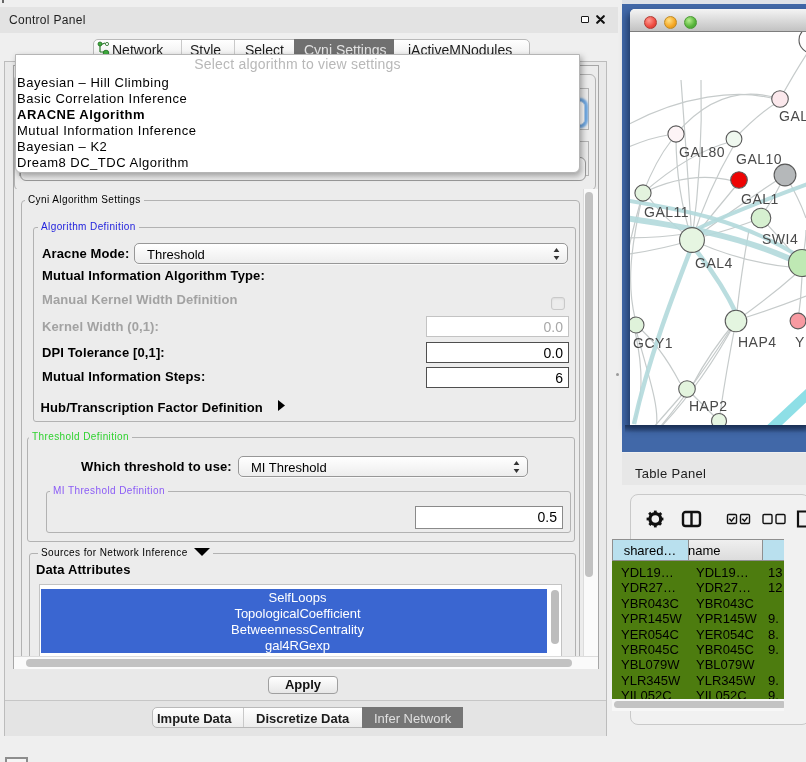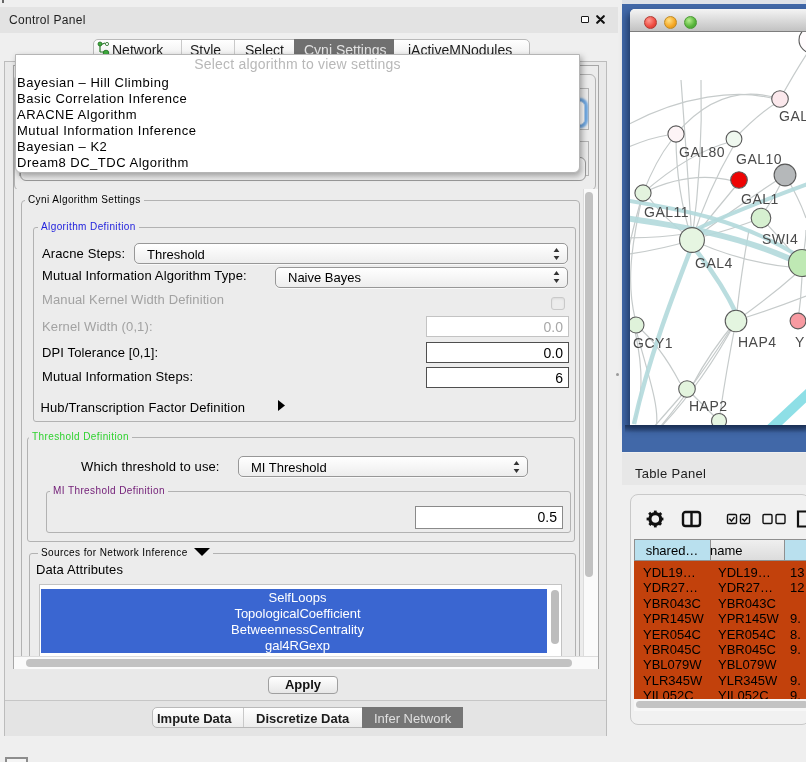--- a/index.html
+++ b/index.html
@@ -1,19 +1,19 @@
 <!DOCTYPE html>
 <html><head>
 <meta charset="utf-8">
 <style>
 html,body{margin:0;padding:0;}
 body{width:806px;height:762px;overflow:hidden;position:relative;background:#efefef;
  font-family:"Liberation Sans",sans-serif;font-size:13px;color:#000;}
 .abs{position:absolute;}
-.b{font-weight:normal;}
+.b{font-weight:bold;}
 .grp{position:absolute;border:1px solid #b2b2b2;border-radius:3px;}
 .gt{position:absolute;background:#ececec;padding:0 3px;line-height:13px;font-size:10px;letter-spacing:.4px;}
 .combo{position:absolute;border:1px solid #979797;border-radius:5px;
  background:linear-gradient(#ffffff,#ededed);box-shadow:0 1px 0 rgba(255,255,255,.7);}
 .combo .tx{position:absolute;left:12px;top:50%;transform:translateY(-50%);white-space:nowrap;}
 .arr{position:absolute;right:7px;top:50%;width:7px;height:12px;transform:translateY(-50%);}
 .fld{position:absolute;background:#fff;text-align:right;font-size:14px;line-height:20px;}
 .lbl{position:absolute;white-space:nowrap;line-height:14px;letter-spacing:.12px;}
 .thumbv{position:absolute;background:#c2c2c2;border-radius:4px;}
 </style>
@@ -56,35 +56,29 @@
 <div class="abs" style="left:20px;top:157px;width:564px;height:22px;border-radius:6px;border:1px solid #9a9a9a;background:linear-gradient(#fff,#ececec);"></div>
 
 <div id="settings" class="abs" style="left:14px;top:189px;width:569px;height:467px;background:#ececec;overflow:hidden;">
 
  <div class="grp" style="left:7px;top:11px;width:557px;height:470px;border-radius:4px;"></div>
  <div class="gt" style="left:11px;top:4px;">Cyni Algorithm Settings</div>
 
  <div class="grp" style="left:19px;top:38px;width:541px;height:193px;"></div>
  <div class="gt" style="left:24px;top:31px;color:#2222dd;">Algorithm Definition</div>
 
- <div class="lbl b" style="left:28px;top:57.5px;">Aracne Steps:</div>
+ <div class="lbl b" style="left:28px;top:57.5px;">Aracne Mode:</div>
  <div class="combo" style="left:120px;top:54px;width:432px;height:19px;">
       <span class="tx">Threshold</span>
   <svg class="arr" viewBox="0 0 7 12">
         <path d="M3.5 0 L6.4 4 L0.6 4 Z M3.5 12 L6.4 8 L0.6 8 Z" fill="#333"></path>
       </svg>
     </div>
 
  <div class="lbl b" style="left:28px;top:80px;">Mutual Information Algorithm Type:</div>
- <div class="combo" style="left:261px;top:77.5px;width:291px;height:19px;">
-      <span class="tx">Naive Bayes</span>
-  <svg class="arr" viewBox="0 0 7 12">
-        <path d="M3.5 0 L6.4 4 L0.6 4 Z M3.5 12 L6.4 8 L0.6 8 Z" fill="#333"></path>
-      </svg>
-    </div>
 
  <div class="lbl b" style="left:28px;top:104px;color:#a2a2a2;">Manual Kernel Width Definition</div>
  <div class="abs" style="left:537px;top:108px;width:12px;height:11px;background:#ececec;border:1px solid #c9c9c9;border-radius:3px;box-shadow:inset 0 1px 2px rgba(0,0,0,.08);"></div>
 
  <div class="lbl b" style="left:28px;top:130.5px;color:#a2a2a2;">Kernel Width (0,1):</div>
  <div class="fld" style="left:412px;top:127px;width:136px;height:19px;border:1px solid #c3c3c3;color:#a8a8a8;padding-right:5px;">0.0</div>
 
  <div class="lbl b" style="left:28px;top:156.5px;">DPI Tolerance [0,1]:</div>
  <div class="fld" style="left:412px;top:153px;width:136px;height:19px;border:1px solid #4f4f4f;color:#000;padding-right:5px;">0.0</div>
 
@@ -101,21 +95,21 @@
 
  <div class="lbl b" style="left:67px;top:271px;">Which threshold to use:</div>
  <div class="combo" style="left:224px;top:267px;width:288px;height:19px;">
       <span class="tx">MI Threshold</span>
   <svg class="arr" viewBox="0 0 7 12">
         <path d="M3.5 0 L6.4 4 L0.6 4 Z M3.5 12 L6.4 8 L0.6 8 Z" fill="#333"></path>
       </svg>
     </div>
 
  <div class="grp" style="left:32px;top:302px;width:523px;height:40px;"></div>
- <div class="gt" style="left:36px;top:295px;color:#701a75;">MI Threshold Definition</div>
+ <div class="gt" style="left:36px;top:295px;color:#8b5cf6;">MI Threshold Definition</div>
 
  <div class="fld" style="left:401px;top:317px;width:141px;height:21px;border:1px solid #8a8a8a;color:#000;padding-right:5px;line-height:21px;">0.5</div>
 
  <div class="grp" style="left:15px;top:363.5px;width:545px;height:110px;"></div>
  <div class="gt" style="left:24px;top:357px;">Sources for Network Inference&nbsp;&nbsp;<svg width="16" height="9" viewBox="0 0 16 9" style="vertical-align:0px;">
         <path d="M0 1 L16 1 L8 9 Z" fill="#000"></path>
       </svg></div>
 
  <div class="lbl b" style="left:22px;top:374px;">Data Attributes</div>
 
@@ -275,21 +269,21 @@
   <line x1="45.5" y1="2" x2="45.5" y2="16" stroke-width="2.4"></line>
   <rect x="81.5" y="4.5" width="9" height="9" rx="1.2" stroke-width="1.4"></rect>
   <rect x="94.5" y="4.5" width="9" height="9" rx="1.2" stroke-width="1.4"></rect>
   <rect x="117" y="4.5" width="9" height="9" rx="1.2" stroke-width="1.4"></rect>
   <rect x="130" y="4.5" width="9" height="9" rx="1.2" stroke-width="1.4"></rect>
   <path d="M152 1.5 h8.5 l4 4 v11 h-12.5 z" stroke-width="2.2"></path>
  </g>
  <path d="M83.3 8.7 l2.2 2.4 3 -4 M96.3 8.7 l2.2 2.4 3 -4" stroke="#111" stroke-width="1.5" fill="none"></path>
 </svg>
 
-<div class="abs" style="left:634px;top:539px;width:172px;height:172px;background:#c2410c;overflow:hidden;">
+<div class="abs" style="left:612px;top:539px;width:172px;height:172px;background:#4d7c0f;overflow:hidden;">
  <div class="abs" style="left:0;top:0;width:76px;height:22px;background:#b9e0ee;border:1px solid #8f8f8f;border-right:none;box-sizing:border-box;"></div>
  <div class="abs" style="left:76px;top:0;width:75px;height:22px;background:linear-gradient(#efefef,#dcdcdc);border:1px solid #8f8f8f;box-sizing:border-box;"></div>
  <div class="abs" style="left:151px;top:0;width:40px;height:22px;background:#b9e0ee;border:1px solid #8f8f8f;border-left:none;box-sizing:border-box;"></div>
  <div class="abs" style="left:0;top:4px;width:76px;text-align:center;">shared…</div>
  <div class="abs" style="left:76px;top:4px;width:75px;text-align:left;">name</div>
  <div id="rows" class="abs" style="left:0;top:26px;width:172px;">
       <div class="abs" style="left:9px;top:0px;height:15.4px;line-height:15.4px;">YDL19…</div>
       <div class="abs" style="left:84px;top:0px;height:15.4px;line-height:15.4px;">YDL19…</div>
       <div class="abs" style="left:156px;top:0px;height:15.4px;line-height:15.4px;">13</div>
       <div class="abs" style="left:9px;top:15.4px;height:15.4px;line-height:15.4px;">YDR27…</div>

